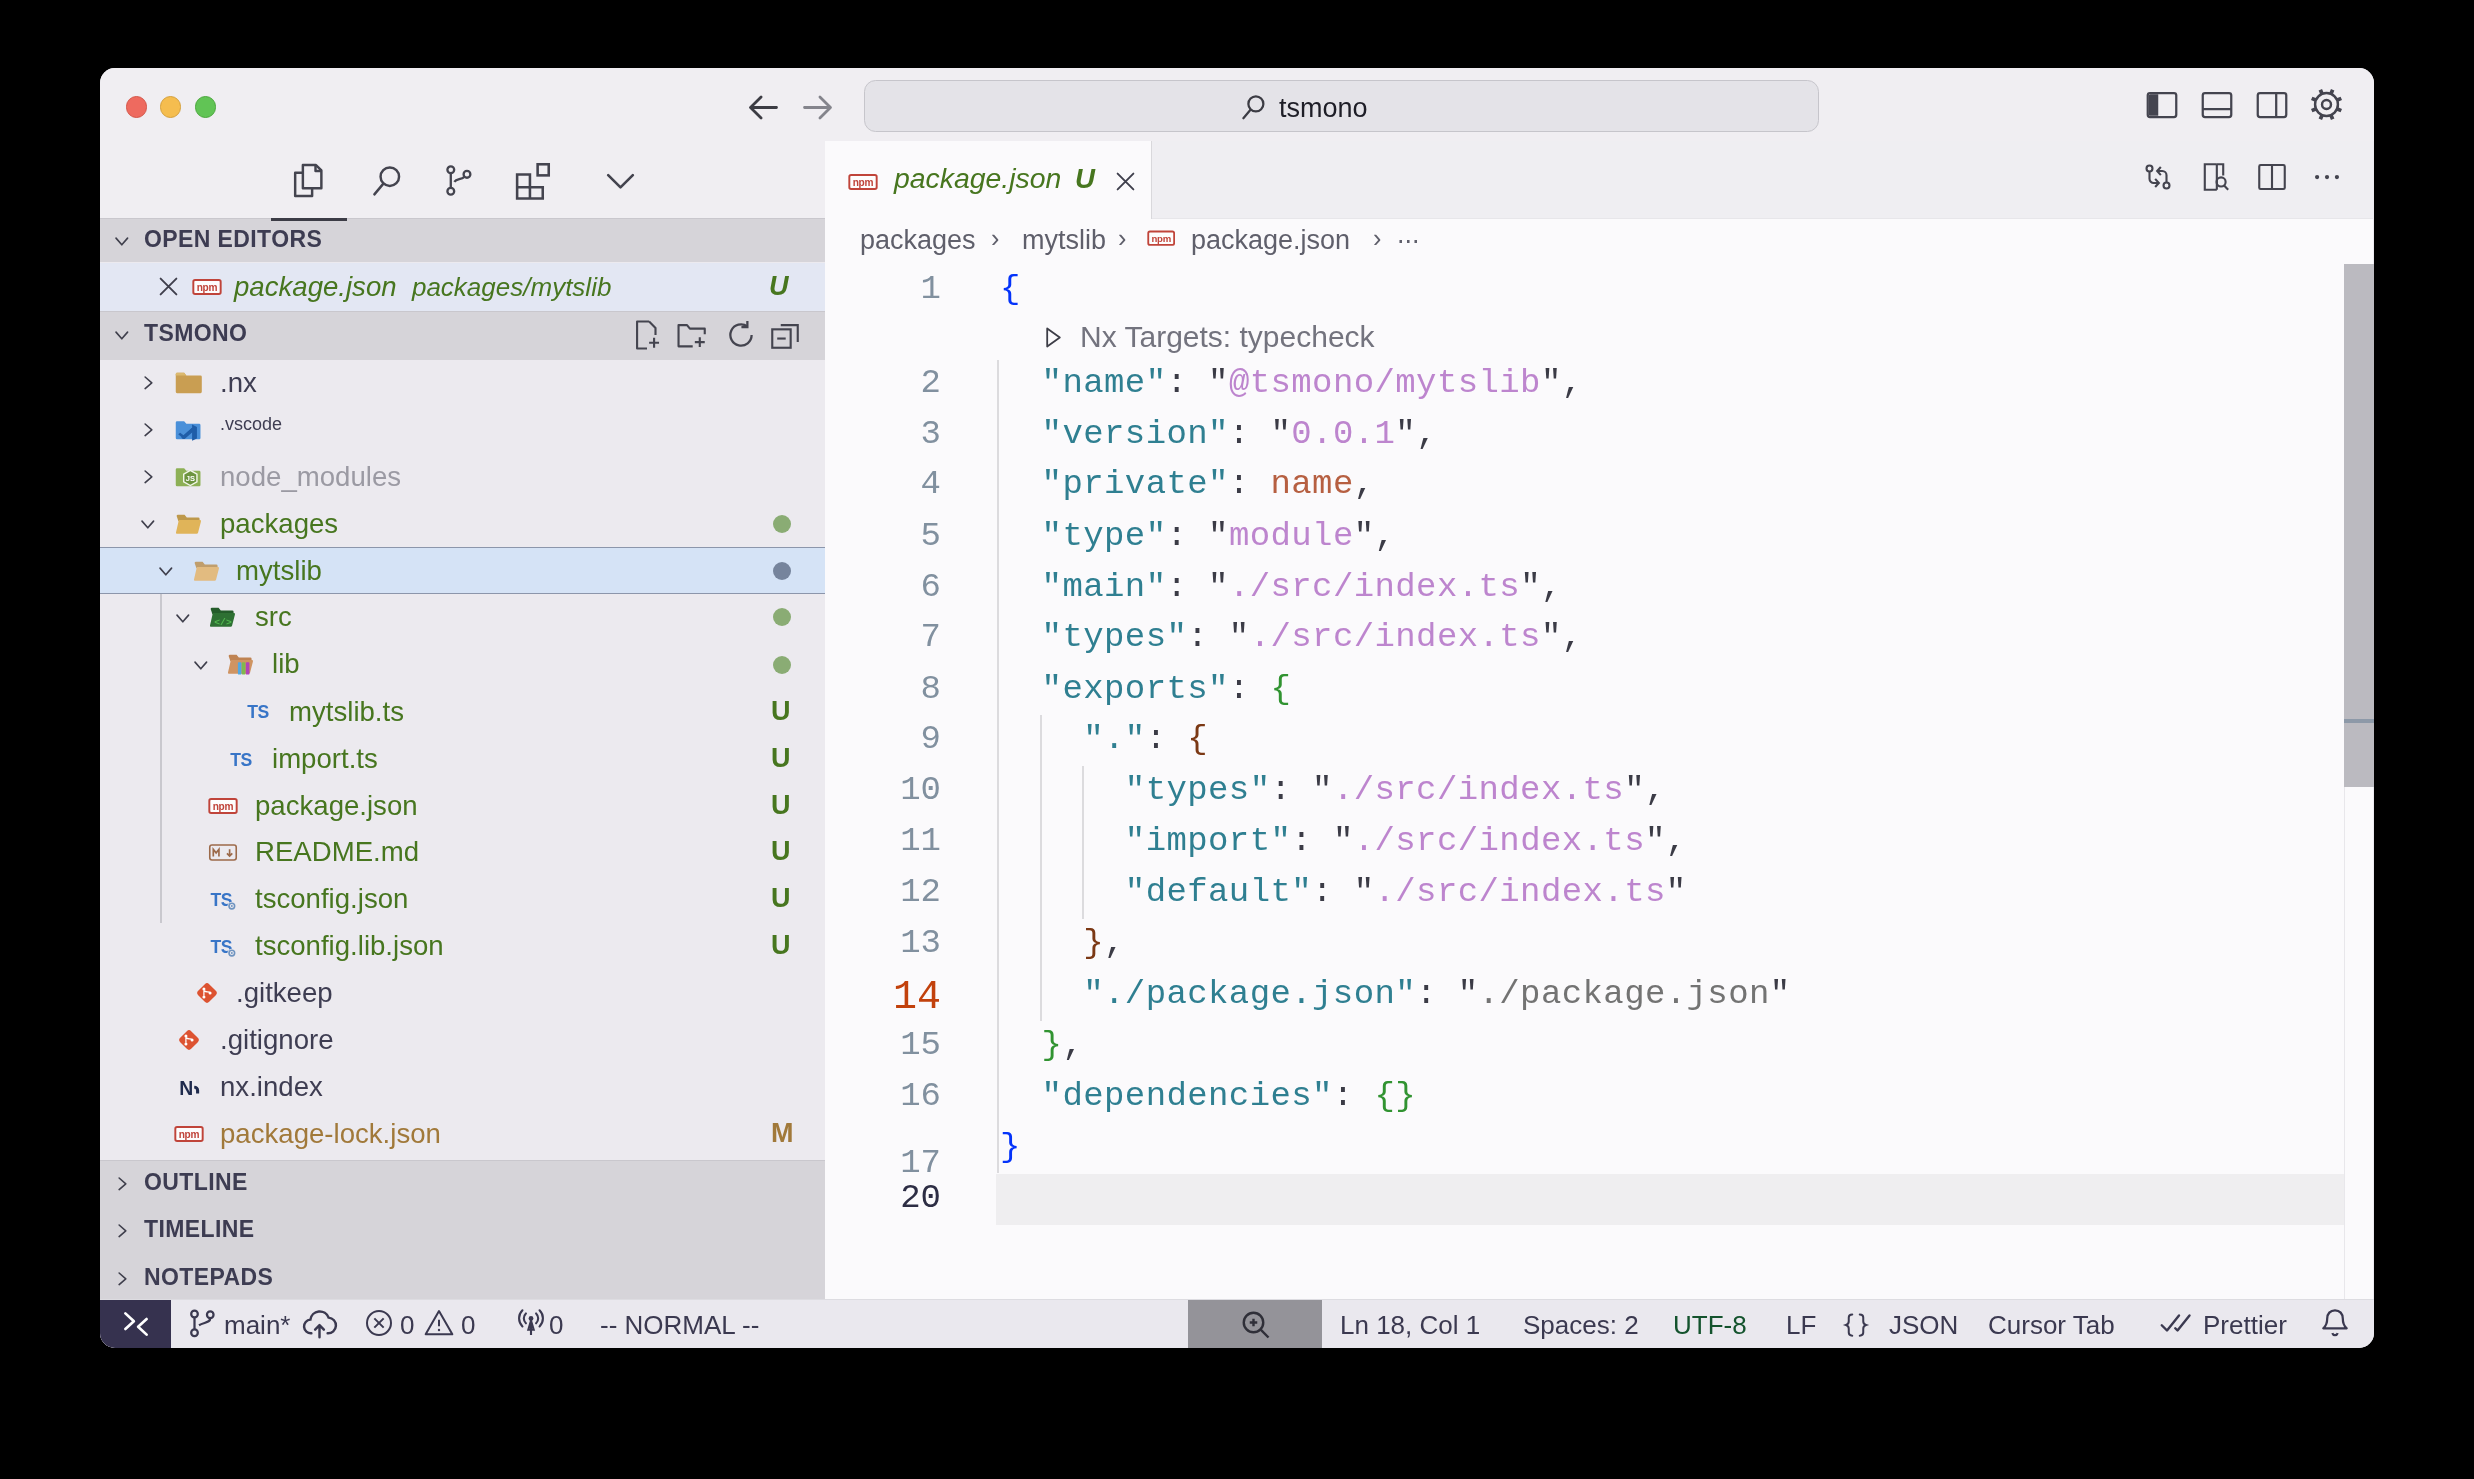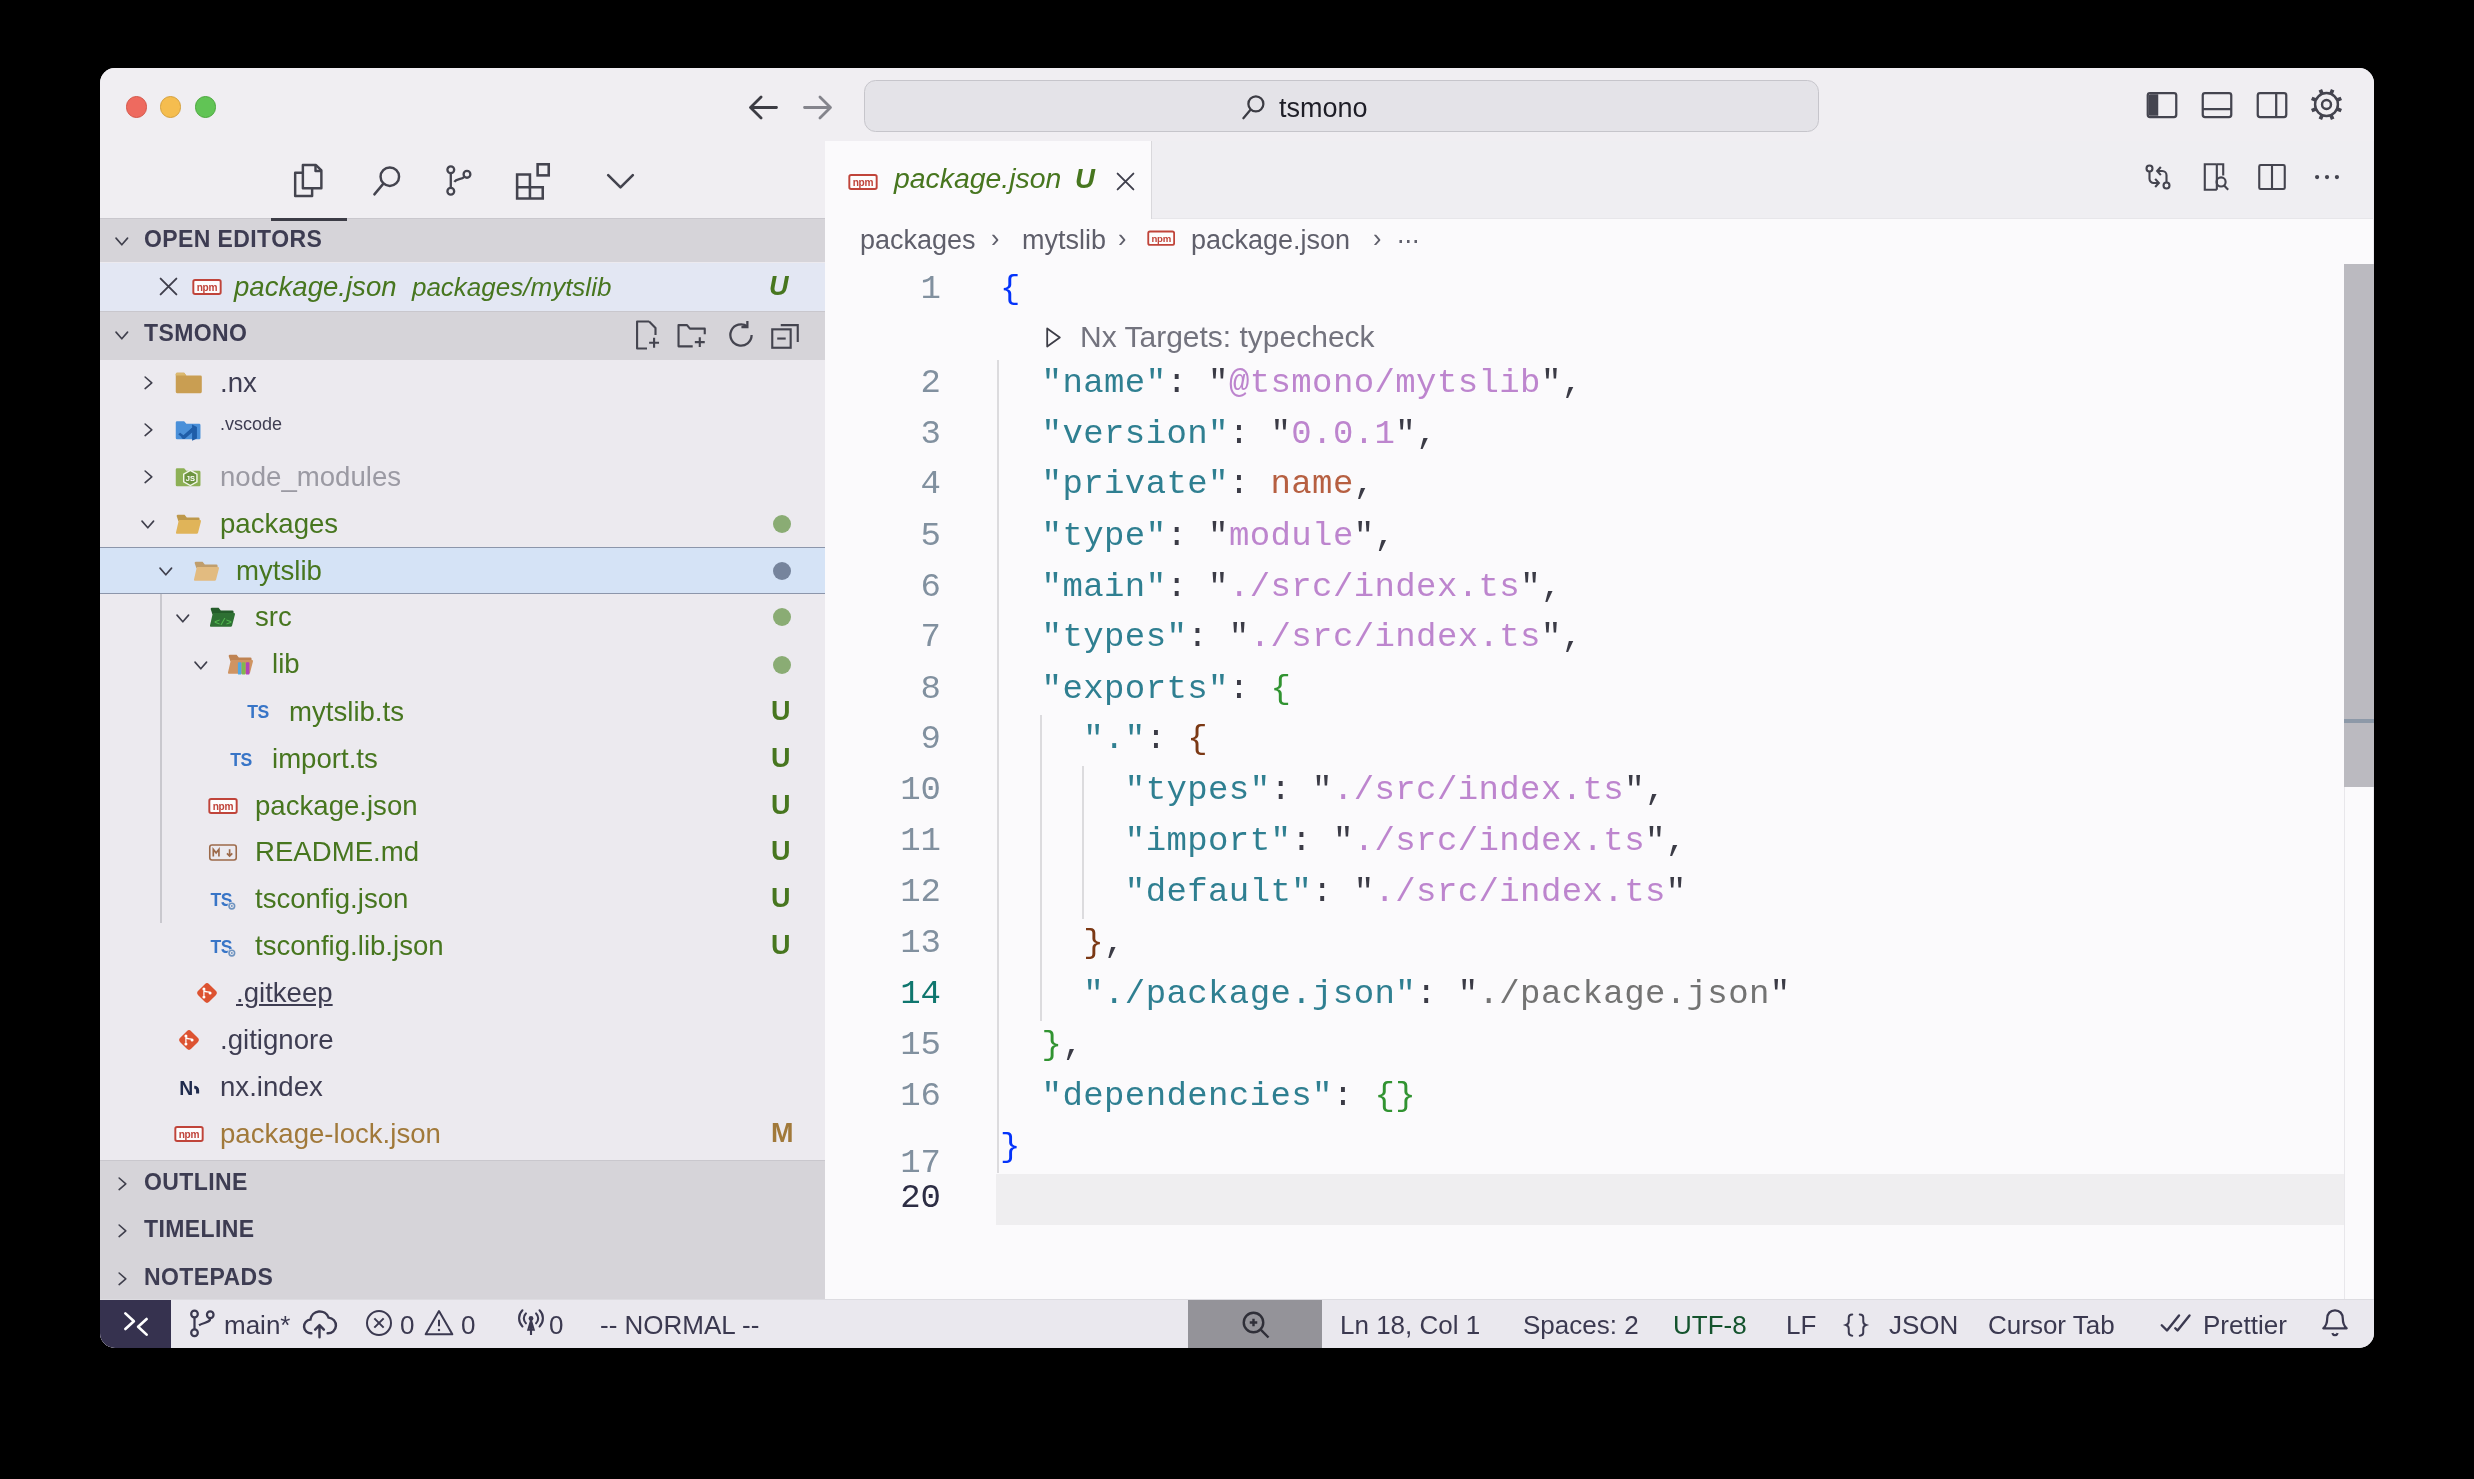--- a/index.html
+++ b/index.html
@@ -302,21 +302,21 @@
 <div class="abs" style="left:671px;top:862px;font-size:27px;font-weight:bold;color:#47761f;">U</div>
 <div class="abs ic" style="left:92px;top:910px;">
       <svg width="30" height="30" viewBox="0 0 34 34" style="">
         <rect x="8.2" y="8.2" width="17.6" height="17.6" rx="3.5" fill="#dd5331" transform="rotate(45 17 17)"></rect>
         <circle cx="13.5" cy="12.5" r="1.7" fill="#fff"></circle>
         <circle cx="13.5" cy="21.5" r="1.7" fill="#fff"></circle>
         <circle cx="20.5" cy="17" r="1.7" fill="#fff"></circle>
         <path d="M13.5 14v6M13.8 14.5c2 2 4.5 0.5 6 1.5" stroke="#fff" stroke-width="1.4" fill="none"></path>
       </svg>
     </div>
-<div class="abs" style="left:136px;top:909px;font-size:27.6px;color:#3e3d52;text-decoration:underline;">.gitkeep</div>
+<div class="abs" style="left:136px;top:909px;font-size:27.6px;color:#3e3d52;">.gitkeep</div>
 <div class="abs ic" style="left:74px;top:957px;">
       <svg width="30" height="30" viewBox="0 0 34 34" style="">
         <rect x="8.2" y="8.2" width="17.6" height="17.6" rx="3.5" fill="#dd5331" transform="rotate(45 17 17)"></rect>
         <circle cx="13.5" cy="12.5" r="1.7" fill="#fff"></circle>
         <circle cx="13.5" cy="21.5" r="1.7" fill="#fff"></circle>
         <circle cx="20.5" cy="17" r="1.7" fill="#fff"></circle>
         <path d="M13.5 14v6M13.8 14.5c2 2 4.5 0.5 6 1.5" stroke="#fff" stroke-width="1.4" fill="none"></path>
       </svg>
     </div>
 <div class="abs" style="left:120px;top:956px;font-size:27.6px;color:#3e3d52;">.gitignore</div>
@@ -425,21 +425,21 @@
 <div class="abs mono" style="left:740px;top:397px;width:101px;text-align:right;font-size:34px;color:#81909f;">4</div>
 <div class="abs mono" style="left:740px;top:449px;width:101px;text-align:right;font-size:34px;color:#81909f;">5</div>
 <div class="abs mono" style="left:740px;top:500px;width:101px;text-align:right;font-size:34px;color:#81909f;">6</div>
 <div class="abs mono" style="left:740px;top:550px;width:101px;text-align:right;font-size:34px;color:#81909f;">7</div>
 <div class="abs mono" style="left:740px;top:602px;width:101px;text-align:right;font-size:34px;color:#81909f;">8</div>
 <div class="abs mono" style="left:740px;top:652px;width:101px;text-align:right;font-size:34px;color:#81909f;">9</div>
 <div class="abs mono" style="left:740px;top:703px;width:101px;text-align:right;font-size:34px;color:#81909f;">10</div>
 <div class="abs mono" style="left:740px;top:754px;width:101px;text-align:right;font-size:34px;color:#81909f;">11</div>
 <div class="abs mono" style="left:740px;top:805px;width:101px;text-align:right;font-size:34px;color:#81909f;">12</div>
 <div class="abs mono" style="left:740px;top:856px;width:101px;text-align:right;font-size:34px;color:#81909f;">13</div>
-<div class="abs mono" style="left:740px;top:907px;width:101px;text-align:right;font-size:34px;color:#0f766e;">14</div>
+<div class="abs mono" style="left:740px;top:907px;width:101px;text-align:right;font-size:40px;color:#c2410c;">14</div>
 <div class="abs mono" style="left:740px;top:958px;width:101px;text-align:right;font-size:34px;color:#81909f;">15</div>
 <div class="abs mono" style="left:740px;top:1009px;width:101px;text-align:right;font-size:34px;color:#81909f;">16</div>
 <div class="abs mono" style="left:740px;top:1060px;width:101px;text-align:right;font-size:34px;color:#81909f;margin-top:16px;">17</div>
 <div class="abs mono" style="left:740px;top:1111px;width:101px;text-align:right;font-size:34px;color:#2d2d44;">20</div>
 <div class="abs" style="left:940px;top:256px;">
       <svg width="27" height="27" viewBox="0 0 30 30" style="">
         <path d="M8 5 22 15 8 25z" fill="none" stroke="#3d3d47" stroke-width="2" stroke-linejoin="round"></path>
       </svg>
     </div>
 <div class="abs" style="left:980px;top:252px;font-size:30px;color:#73737e;">Nx Targets: typecheck</div>

